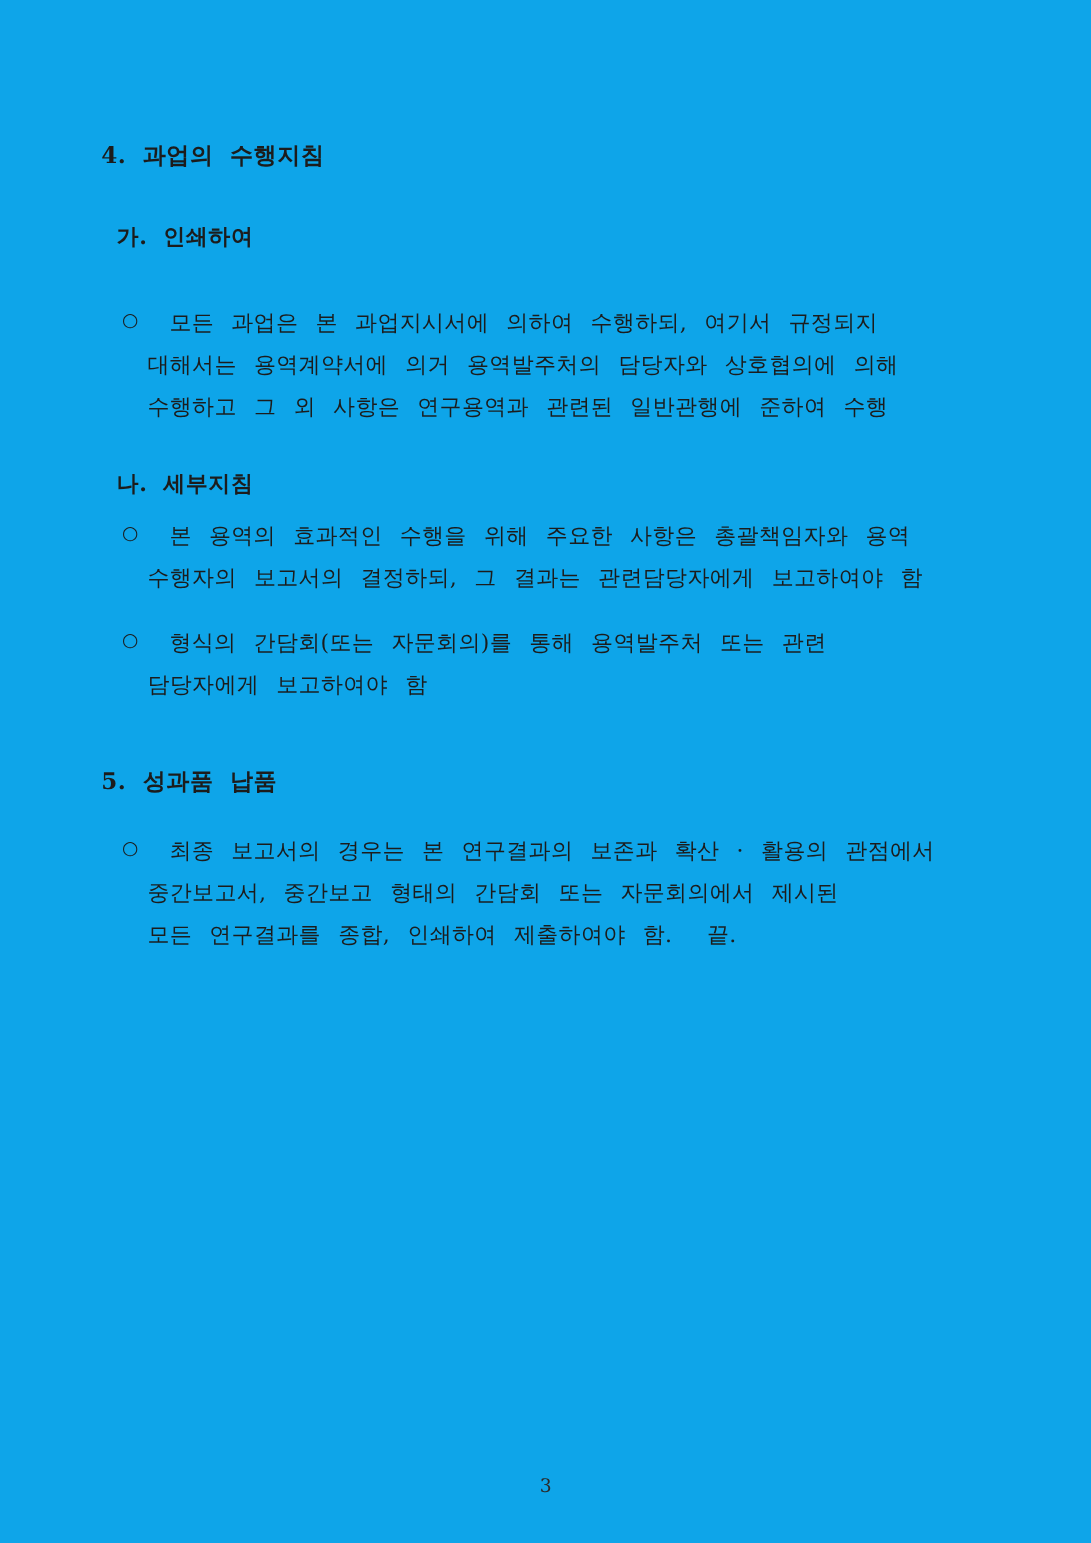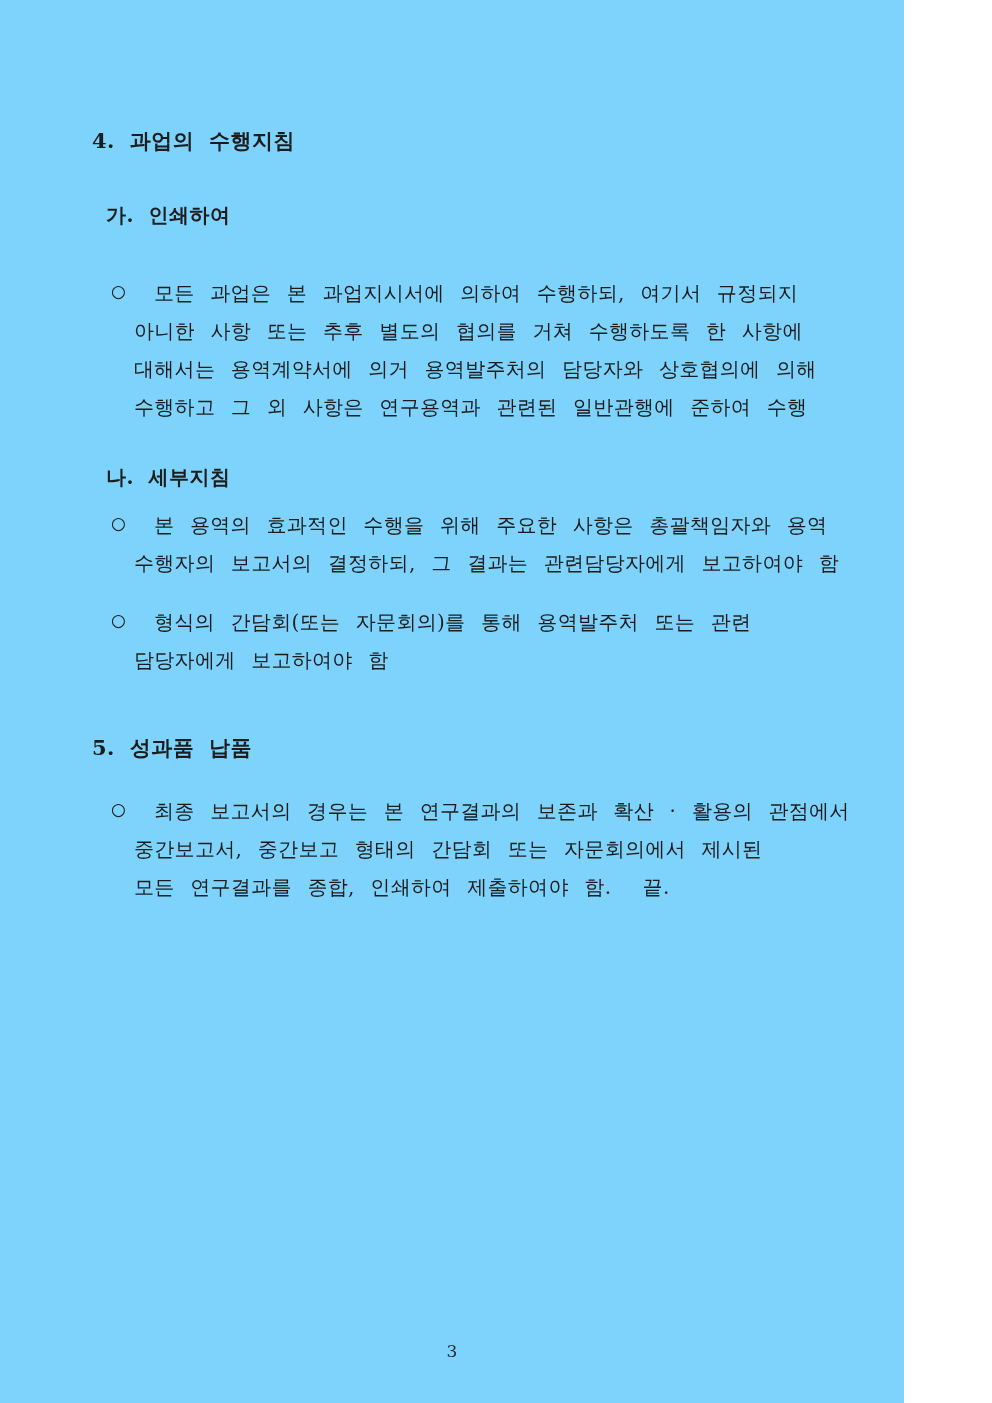--- a/index.html
+++ b/index.html
@@ -2,23 +2,23 @@
 <html lang="ko"><head>
 <meta charset="utf-8">
 <style>
   html, body {
     margin: 0;
     padding: 0;
     background: #ffffff;
   }
   .page {
     position: relative;
-    width: 904px;
+    width: 992px;
     height: 1403px;
-    background: #7dd3fc;
+    background: #0ea5e9;
     overflow: hidden;
     font-family: "DejaVu Serif", "Liberation Serif", serif;
     color: #1c1c1c;
   }
   .content {
     padding-top: 128px;
   }
   .h-main {
     font-weight: bold;
     font-size: 21px;
@@ -80,21 +80,20 @@
 </head>
 <body>
 
 <div class="page">
   <div class="content">
       <div class="h-main sec-0">4. 과업의 수행지침</div>
       <div class="h-sub sec-1">가. 인쇄하여</div>
       <div class="para sec-2">
         <span class="marker">○</span>
         <div class="line">모든 과업은 본 과업지시서에 의하여 수행하되, 여기서 규정되지</div>
-        <div class="line">아니한 사항 또는 추후 별도의 협의를 거쳐 수행하도록 한 사항에</div>
         <div class="line">대해서는 용역계약서에 의거 용역발주처의 담당자와 상호협의에 의해</div>
         <div class="line">수행하고 그 외 사항은 연구용역과 관련된 일반관행에 준하여 수행</div>
       </div>
       <div class="h-sub sec-3">나. 세부지침</div>
       <div class="para sec-4">
         <span class="marker">○</span>
         <div class="line">본 용역의 효과적인 수행을 위해 주요한 사항은 총괄책임자와 용역</div>
         <div class="line">수행자의 보고서의 결정하되, 그 결과는 관련담당자에게 보고하여야 함</div>
       </div>
       <div class="para sec-5">

